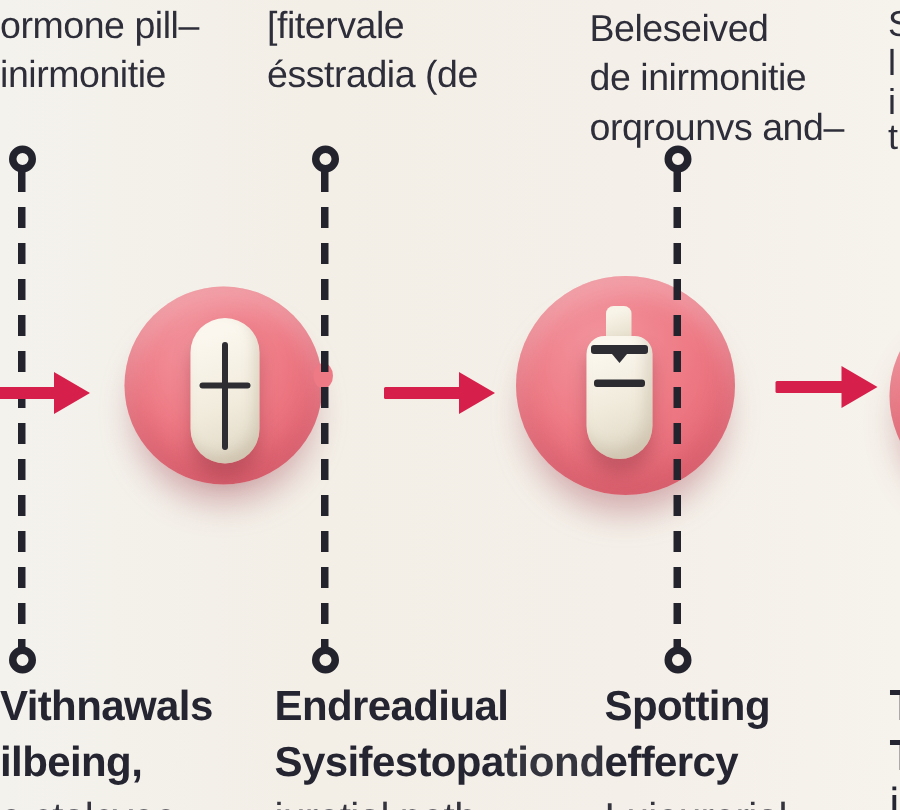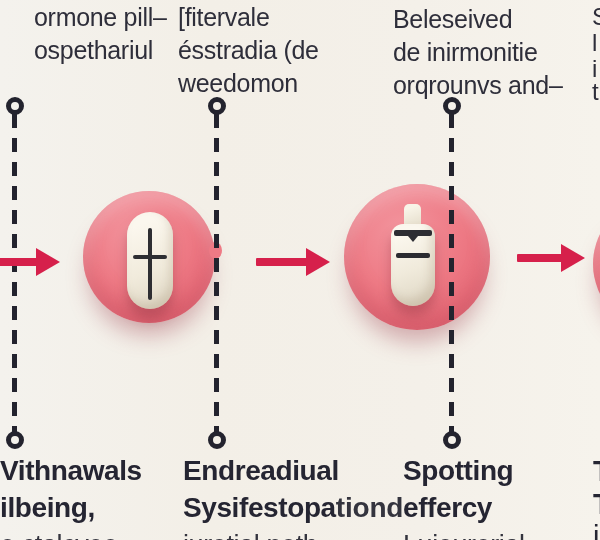--- a/index.html
+++ b/index.html
@@ -44,28 +44,27 @@
   
   .abar{position:absolute;height:8px;background:#d6204b;z-index:6;border-radius:1px;}
   .ahead{position:absolute;width:0;height:0;z-index:6;
     border-top:14px solid transparent;border-bottom:14px solid transparent;border-left:24px solid #d6204b;}
 </style>
 </head>
 <body>
 
 <div id="canvas">
 
-  <div class="toplabel" style="left:0;margin-left:34px;">
+  <div class="toplabel" style="left:0;">
     <div>ormone pill–</div>
-    <div>ospethariul</div>
+    <div>inirmonitie</div>
   </div>
   <div class="toplabel" style="left:178px;">
     <div>[fitervale</div>
     <div>ésstradia (de</div>
-    <div>weedomon</div>
   </div>
   <div class="toplabel" style="left:393px;top:3px;">
     <div>Beleseived</div>
     <div>de inirmonitie</div>
     <div>orqrounvs and–</div>
   </div>
   <div class="topfrag" style="left:592px;top:4px;">S</div>
   <div class="topfrag" style="left:592px;top:30px;">l</div>
   <div class="topfrag" style="left:592px;top:56px;">i</div>
   <div class="topfrag" style="left:592px;top:79px;">t</div>

